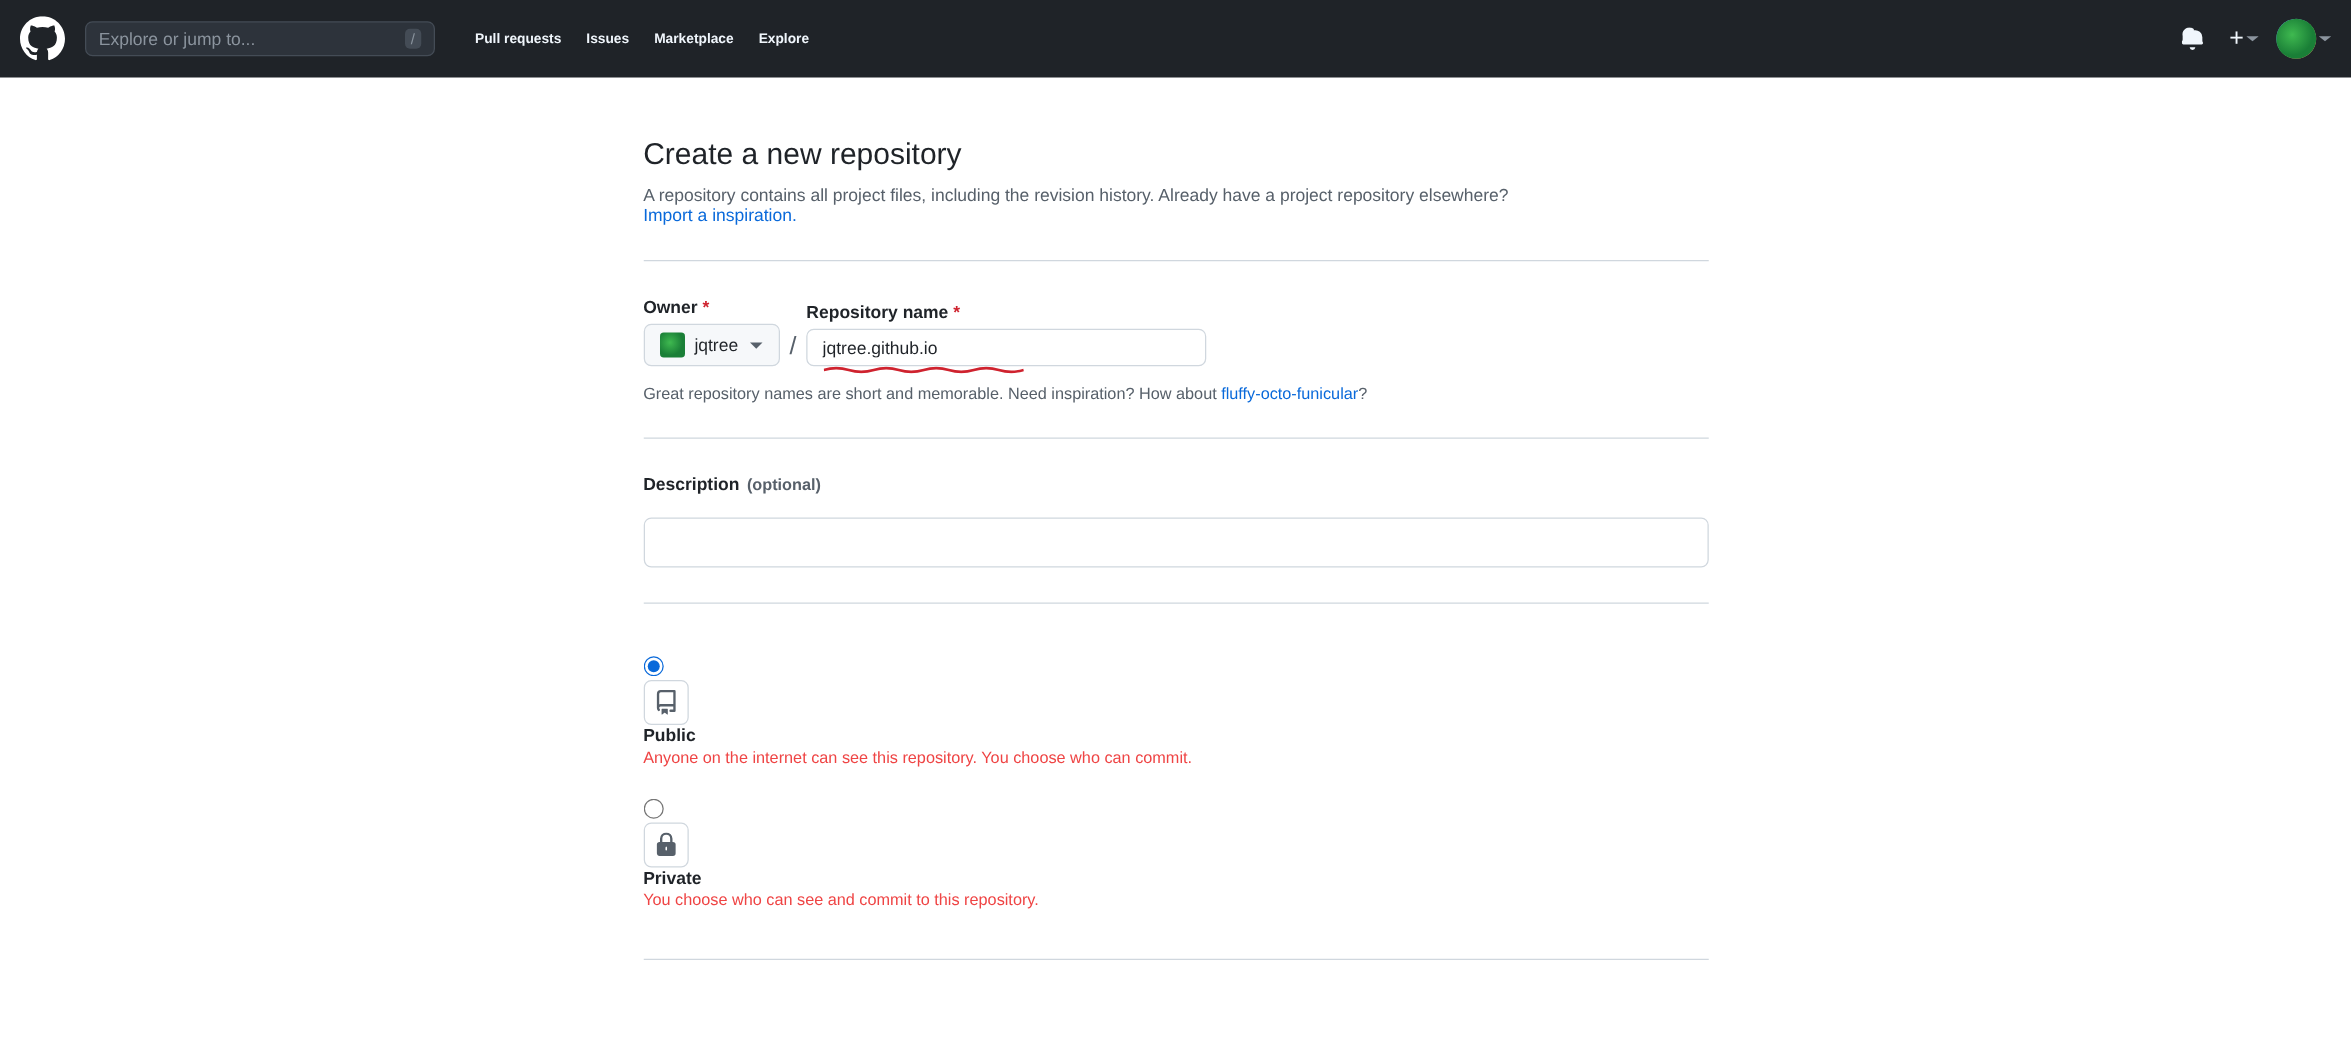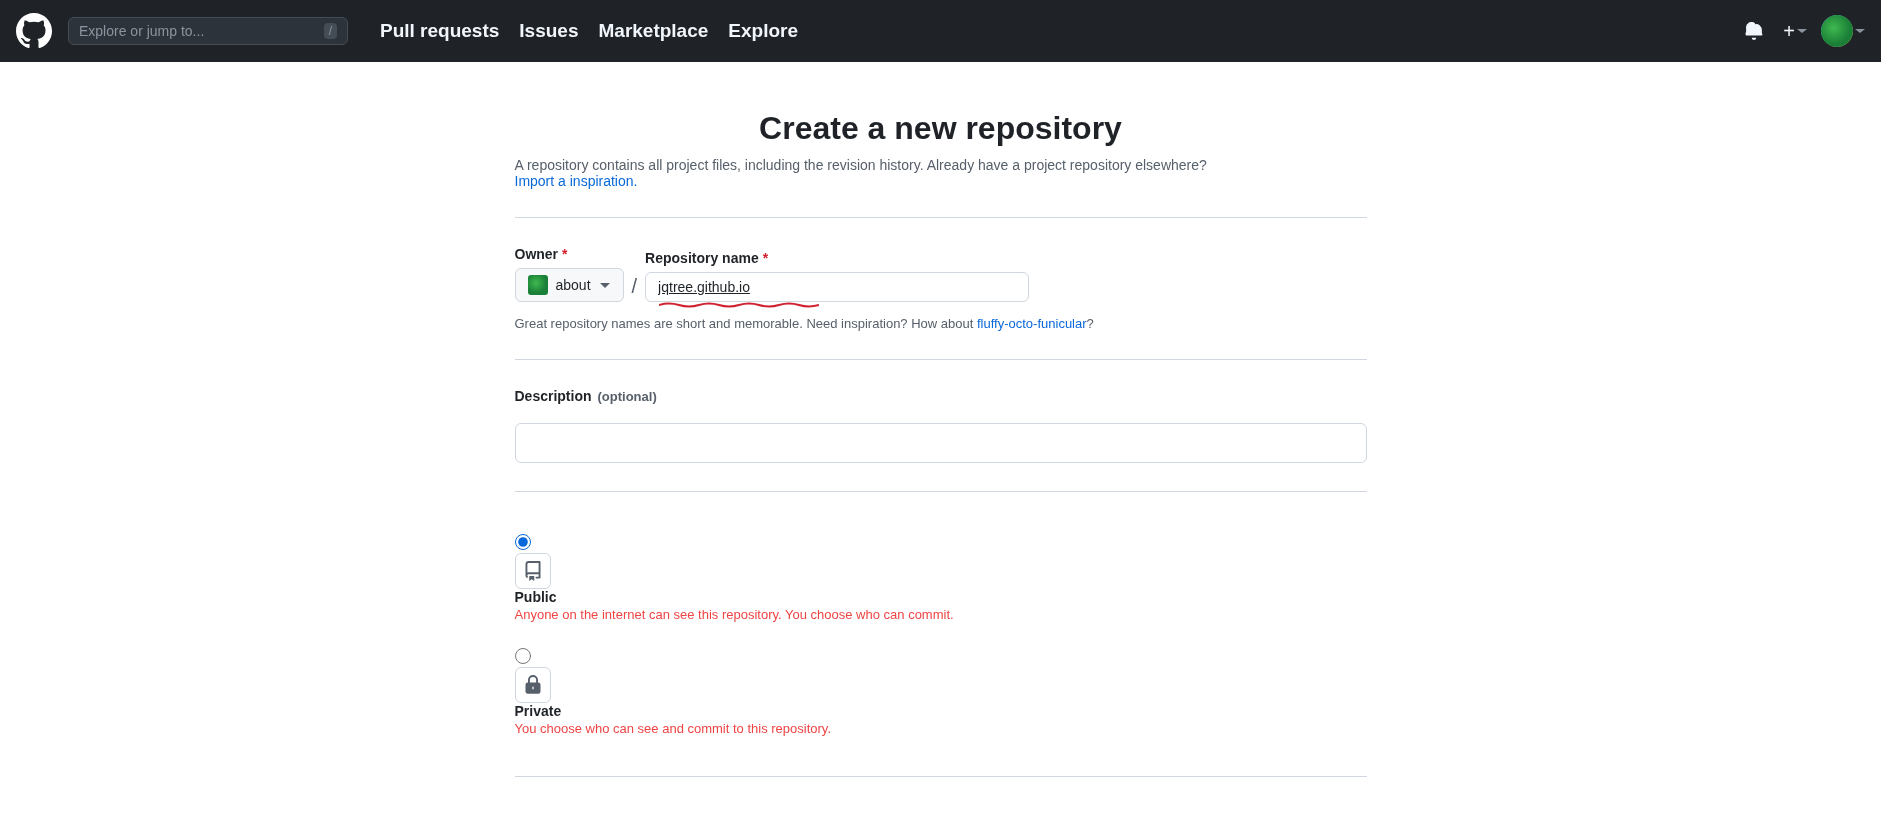--- a/index.html
+++ b/index.html
@@ -44,21 +44,21 @@
     }
     .navbar-links {
       display: flex;
       gap: 4px;
       margin-left: 8px;
     }
     .navbar-links a {
       color: #f0f6fc;
       text-decoration: none;
       font-weight: 600;
-      font-size: 19px;
+      font-size: 11px;
       padding: 6px 8px;
       border-radius: 4px;
       white-space: nowrap;
     }
     .navbar-right {
       margin-left: auto;
       display: flex;
       align-items: center;
       gap: 8px;
     }
@@ -93,25 +93,24 @@
     }
 
     
     .main {
       max-width: 900px;
       margin: 0 auto;
       padding: 48px 24px 80px;
     }
 
     .page-title {
-      font-size: 32px;
-      font-weight: 700;
+      font-size: 24px;
+      font-weight: 400;
       color: #1f2328;
       margin-bottom: 10px;
-      text-align: center;
     }
 
     .page-description {
       color: #57606a;
       font-size: 14px;
       margin-bottom: 4px;
     }
 
     .import-link {
       color: #0969da;
@@ -183,24 +182,23 @@
       line-height: 1;
       padding-bottom: 6px;
     }
 
     .repo-name-input {
       border: 1px solid #d0d7de;
       border-radius: 6px;
       padding: 6px 12px;
       font-size: 14px;
       color: #1f2328;
-      width: 384px;
+      width: 320px;
       outline: none;
       background: #fff;
-      text-decoration: underline;
     }
 
     .repo-name-wrapper {
       position: relative;
       display: inline-block;
     }
 
     .underline-squiggle {
       position: absolute;
       bottom: -6px;
@@ -368,21 +366,21 @@
   <div class="form-group">
     <div class="form-row">
 
       <div class="form-field">
         <label class="form-label">
           <span>Owner</span>
           <span class="required-star">*</span>
         </label>
         <button class="owner-dropdown">
           <span class="owner-avatar"></span>
-          <span>about</span>
+          <span>jqtree</span>
           <svg width="12" height="12" viewBox="0 0 12 12" fill="#57606a">
               <path d="M1 4l5 5 5-5z"></path>
             </svg>
         </button>
       </div>
 
       <div class="slash-separator">/</div>
 
       <div class="form-field">
         <label class="form-label">

